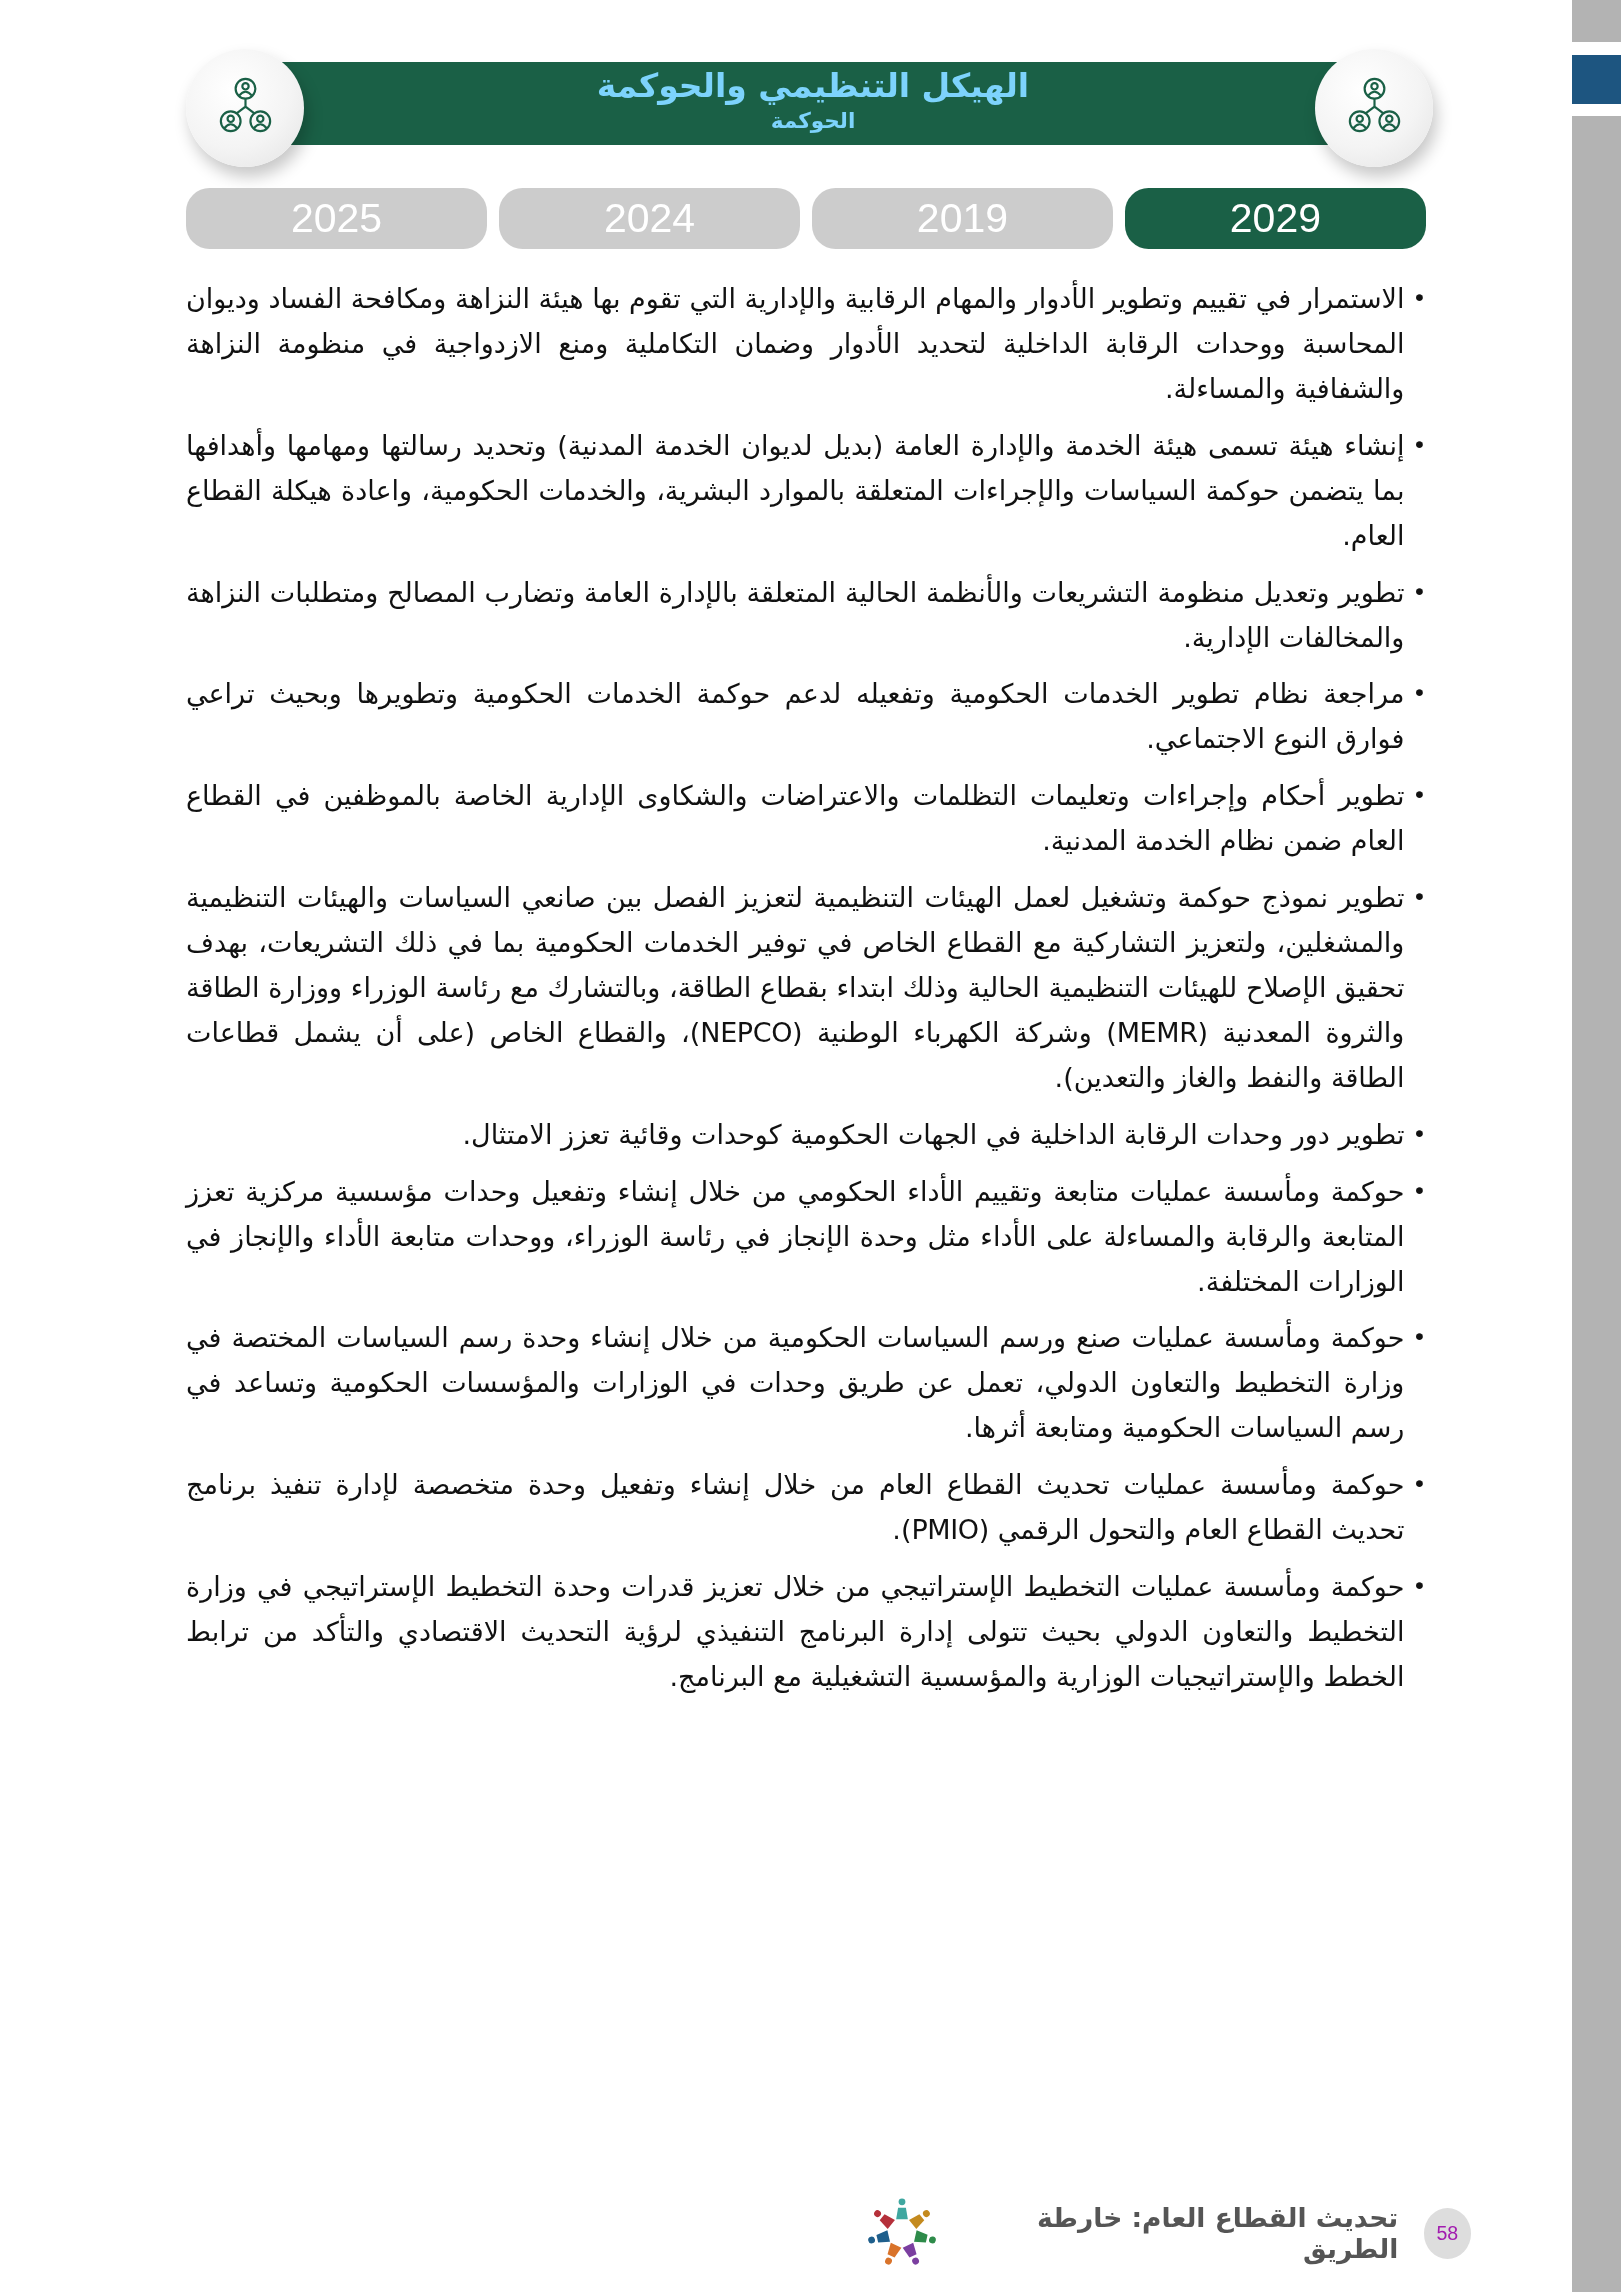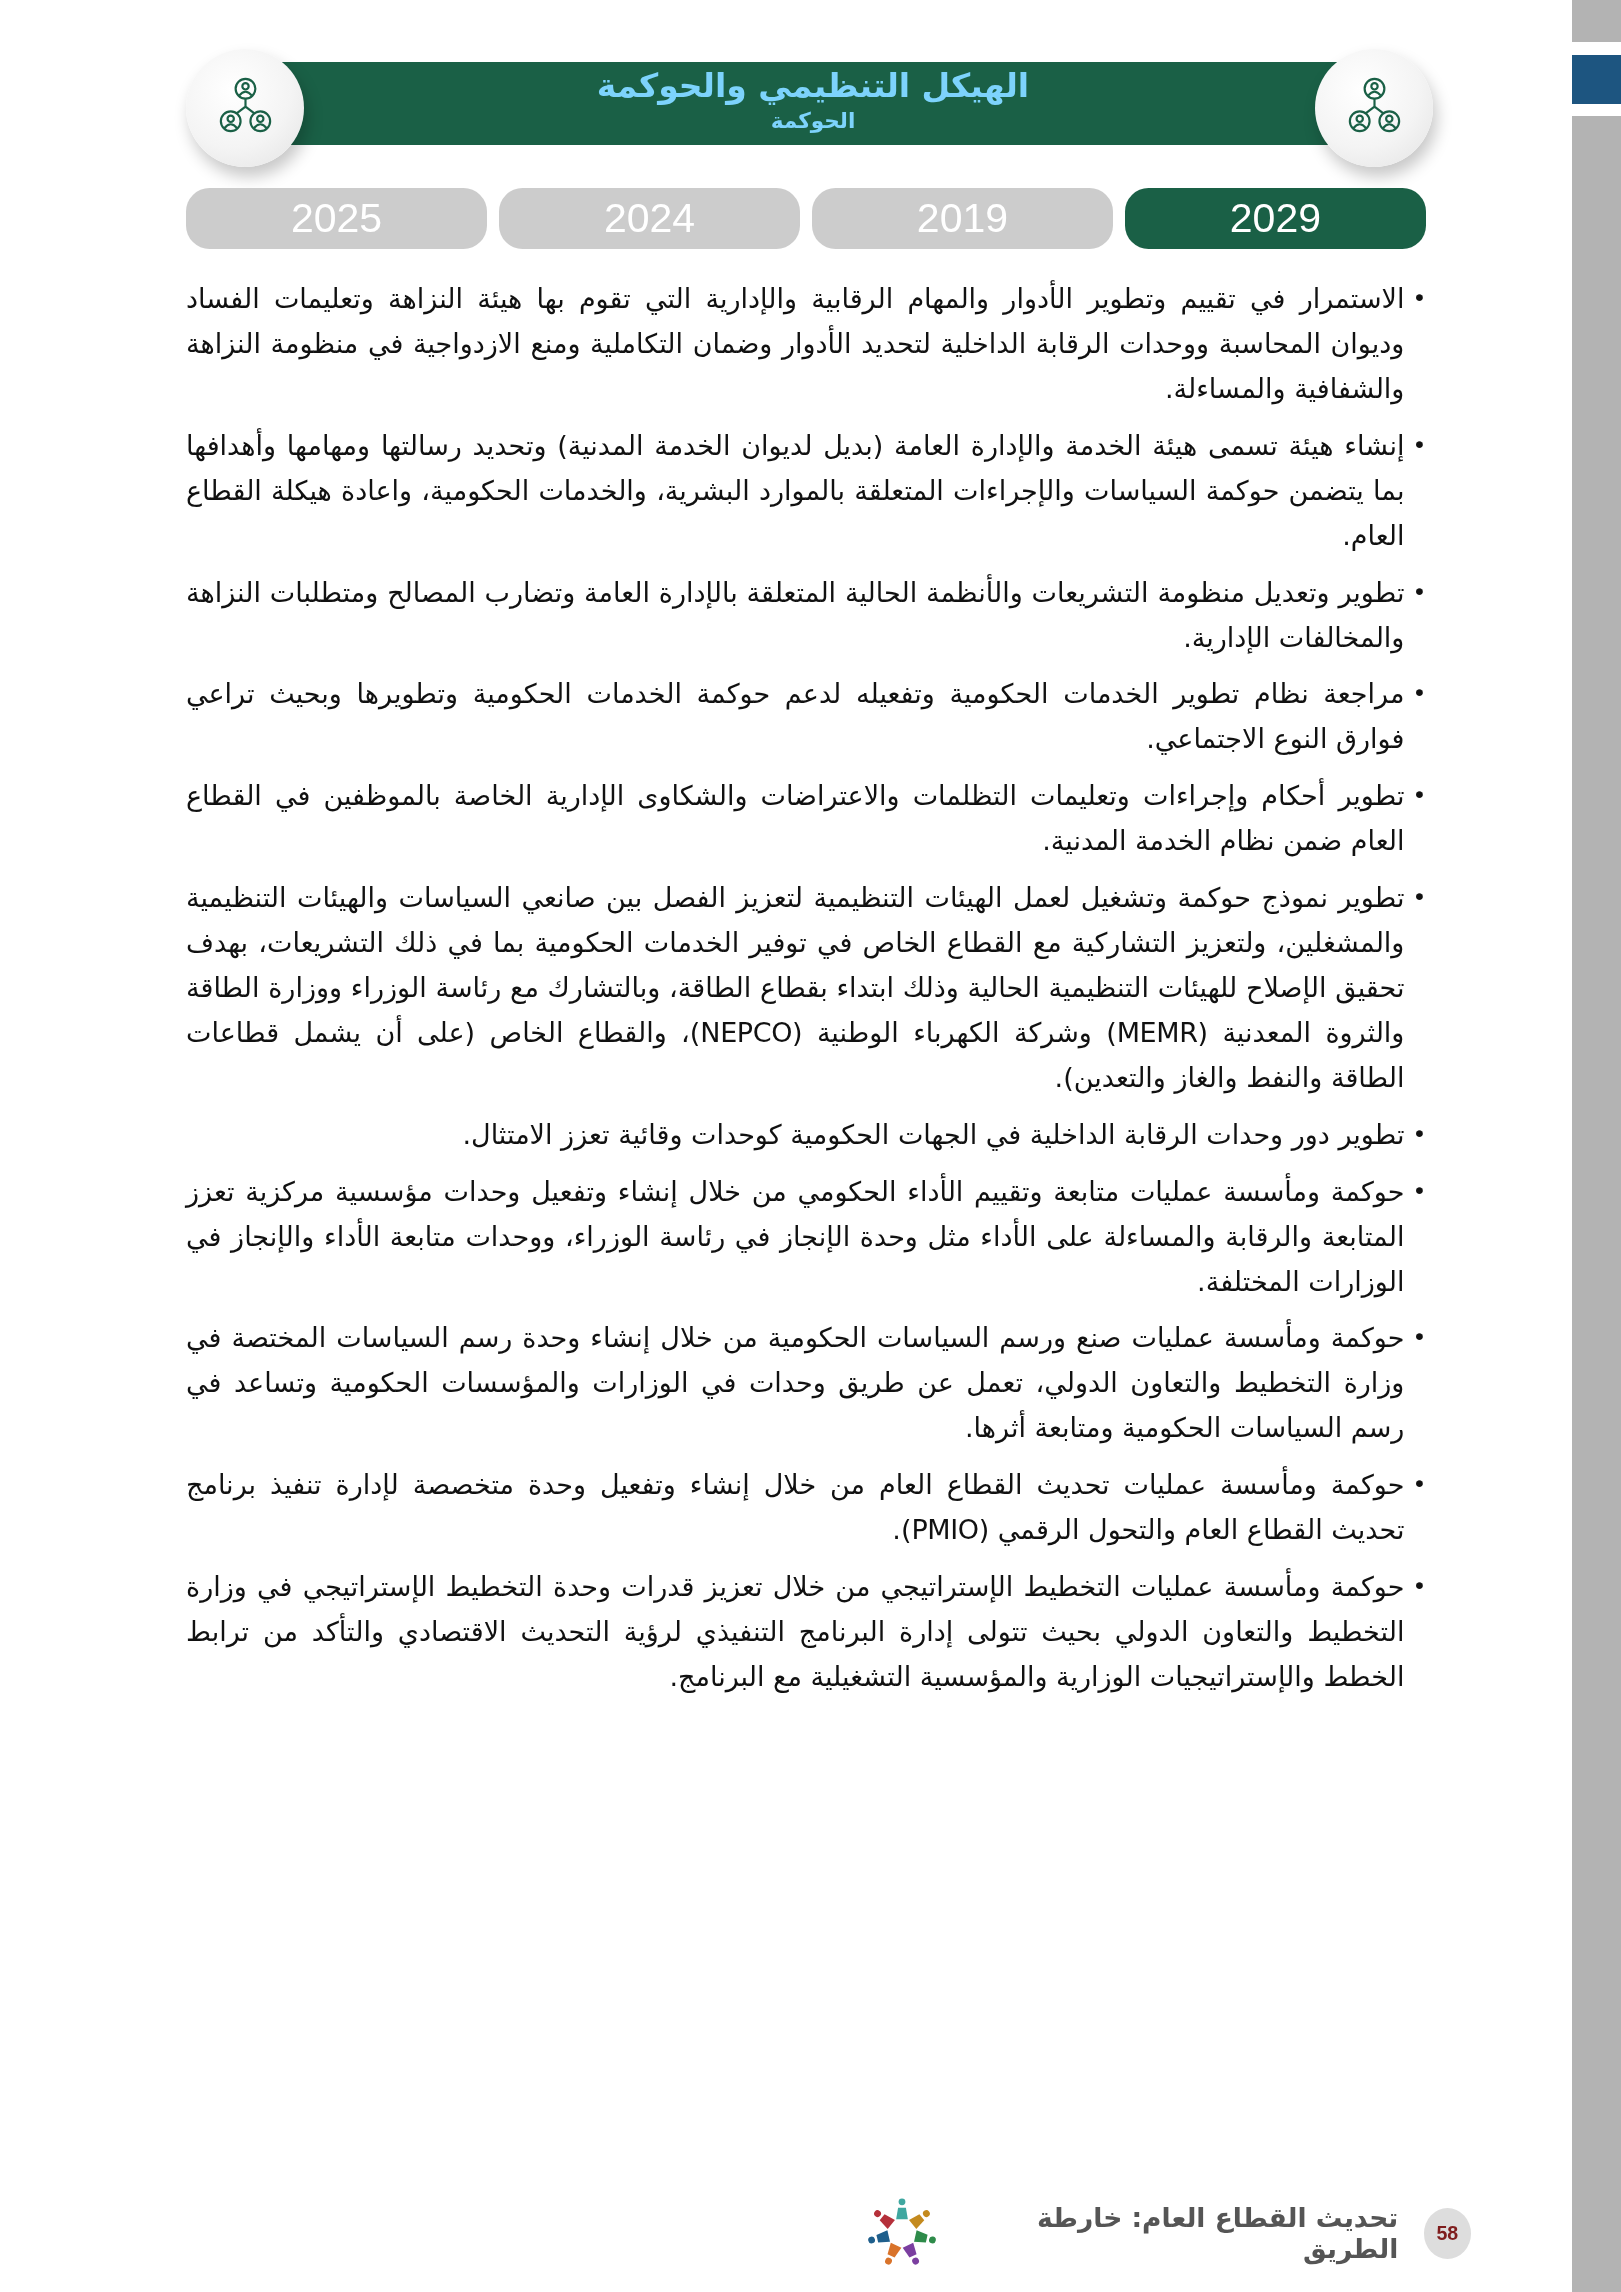--- a/index.html
+++ b/index.html
@@ -57,22 +57,22 @@
   .bullets li::before {
     content: "•"; position: absolute; right: 0; top: 0; font-size: 23.5px; color: #111;
   }
 
   
   .footer {
     position: absolute; top: 2194px; left: 863px; width: 608px; height: 78px;
     display: flex; flex-direction: row; align-items: center; gap: 25.5px;
   }
   .page-num {
-    width: 51px; height: 51px; border-radius: 50%; background: #dddddd; color: #7f1d1d;
-    font-family: "Liberation Sans", sans-serif; font-weight: bold; font-size: 19.6px;
+    width: 51px; height: 51px; border-radius: 50%; background: #dddddd; color: #a21caf;
+    font-family: "Liberation Sans", sans-serif; font-weight: normal; font-size: 19.6px;
     display: flex; align-items: center; justify-content: center;
   }
   .footer-title { font-size: 26.5px; font-weight: bold; color: #555555; }
   .footer-logo svg { width: 78px; height: 78px; display: block; }
 </style>
 </head>
 <body>
 
 <div class="page">
 
@@ -116,21 +116,21 @@
 
   <div class="tabs">
     <div class="tab active">2029</div>
     <div class="tab">2019</div>
     <div class="tab">2024</div>
     <div class="tab">2025</div>
   </div>
 
   <div class="content">
     <ul class="bullets">
-      <li>الاستمرار في تقييم وتطوير الأدوار والمهام الرقابية والإدارية التي تقوم بها هيئة النزاهة وتعليمات الفساد وديوان المحاسبة ووحدات الرقابة الداخلية لتحديد الأدوار وضمان التكاملية ومنع الازدواجية في منظومة النزاهة والشفافية والمساءلة.</li>
+      <li>الاستمرار في تقييم وتطوير الأدوار والمهام الرقابية والإدارية التي تقوم بها هيئة النزاهة ومكافحة الفساد وديوان المحاسبة ووحدات الرقابة الداخلية لتحديد الأدوار وضمان التكاملية ومنع الازدواجية في منظومة النزاهة والشفافية والمساءلة.</li>
       <li>إنشاء هيئة تسمى هيئة الخدمة والإدارة العامة (بديل لديوان الخدمة المدنية) وتحديد رسالتها ومهامها وأهدافها بما يتضمن حوكمة السياسات والإجراءات المتعلقة بالموارد البشرية، والخدمات الحكومية، واعادة هيكلة القطاع العام.</li>
       <li>تطوير وتعديل منظومة التشريعات والأنظمة الحالية المتعلقة بالإدارة العامة وتضارب المصالح ومتطلبات النزاهة والمخالفات الإدارية.</li>
       <li>مراجعة  نظام تطوير الخدمات الحكومية وتفعيله لدعم حوكمة الخدمات الحكومية وتطويرها وبحيث تراعي فوارق النوع الاجتماعي.</li>
       <li>تطوير أحكام وإجراءات وتعليمات التظلمات والاعتراضات والشكاوى الإدارية الخاصة بالموظفين في القطاع العام ضمن نظام الخدمة المدنية.</li>
       <li>تطوير نموذج حوكمة وتشغيل لعمل الهيئات التنظيمية لتعزيز الفصل بين صانعي السياسات والهيئات التنظيمية والمشغلين، ولتعزيز التشاركية مع القطاع الخاص في توفير الخدمات الحكومية بما في ذلك التشريعات، بهدف تحقيق الإصلاح للهيئات التنظيمية الحالية وذلك ابتداء بقطاع الطاقة، وبالتشارك مع رئاسة الوزراء ووزارة الطاقة والثروة المعدنية (MEMR) وشركة الكهرباء الوطنية (NEPCO)، والقطاع الخاص (على أن يشمل قطاعات الطاقة والنفط والغاز والتعدين).</li>
       <li>تطوير دور وحدات الرقابة الداخلية في الجهات الحكومية كوحدات وقائية تعزز الامتثال.</li>
       <li>حوكمة ومأسسة عمليات متابعة وتقييم الأداء الحكومي من خلال إنشاء وتفعيل وحدات مؤسسية مركزية تعزز المتابعة والرقابة والمساءلة على الأداء مثل وحدة الإنجاز في رئاسة الوزراء، ووحدات متابعة الأداء والإنجاز في الوزارات المختلفة.</li>
       <li>حوكمة ومأسسة عمليات صنع ورسم السياسات الحكومية من خلال إنشاء وحدة رسم السياسات المختصة في وزارة التخطيط والتعاون الدولي، تعمل عن طريق وحدات في الوزارات والمؤسسات الحكومية وتساعد في رسم السياسات الحكومية ومتابعة أثرها.</li>
       <li>حوكمة ومأسسة عمليات تحديث القطاع العام من خلال إنشاء وتفعيل وحدة متخصصة لإدارة تنفيذ برنامج تحديث القطاع العام والتحول الرقمي (PMIO).</li>
       <li>حوكمة ومأسسة عمليات التخطيط الإستراتيجي من خلال تعزيز قدرات وحدة التخطيط الإستراتيجي في وزارة التخطيط والتعاون الدولي بحيث تتولى إدارة البرنامج التنفيذي لرؤية التحديث الاقتصادي والتأكد من ترابط الخطط والإستراتيجيات الوزارية والمؤسسية التشغيلية مع البرنامج.</li>

